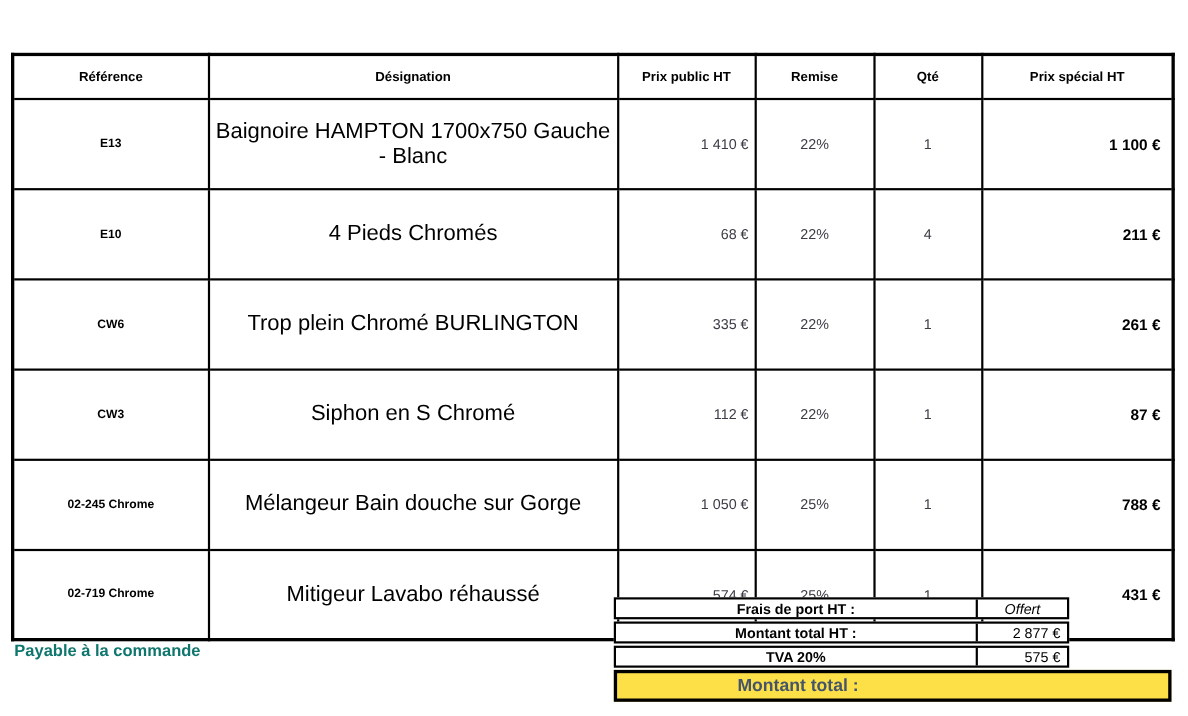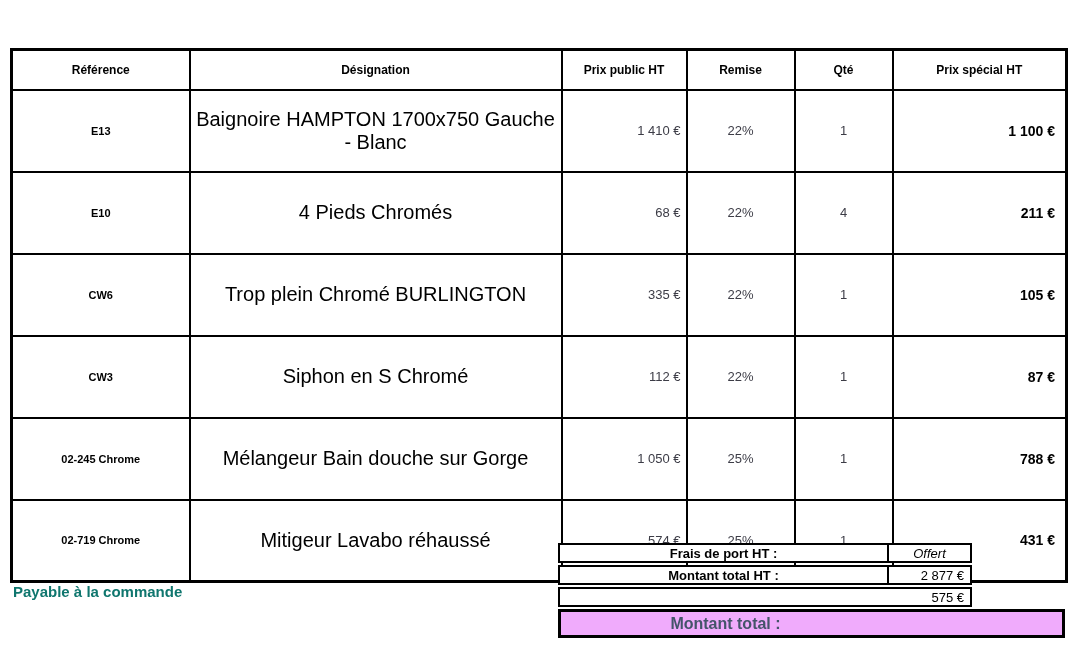--- a/index.html
+++ b/index.html
@@ -67,21 +67,21 @@
   .sum-value.center { justify-content: center; font-style: italic; }
   .sum-value.right  { justify-content: flex-end; padding-right: 6px; }
 
   #row-shipping { top: 543px; height: 20px; }
   #row-subtotal { top: 565px; height: 20px; }
   #row-vat      { top: 587px; height: 20px; }
 
   #row-total {
     position: absolute; left: 558px; width: 507px;
     top: 609px; height: 29px;
-    border: 3px solid #000; background: #f0abfc;
+    border: 3px solid #000; background: #fde047;
     display: flex; align-items: center;
   }
   #row-total .total-label {
     width: 329px;
     display: flex; align-items: center; justify-content: center;
     font-size: 16px; font-weight: bold;
     color: #44546a;
   }
   #row-total .total-value {
     flex: 1; display: flex; align-items: center; justify-content: flex-end;
@@ -135,21 +135,21 @@
         <td class="cell-remise">22%</td>
         <td class="cell-qte">4</td>
         <td class="cell-special">211 €</td>
       </tr>
       <tr>
         <td class="cell-ref">CW6</td>
         <td class="cell-desig">Trop plein Chromé BURLINGTON</td>
         <td class="cell-public">335 €</td>
         <td class="cell-remise">22%</td>
         <td class="cell-qte">1</td>
-        <td class="cell-special">105 €</td>
+        <td class="cell-special">261 €</td>
       </tr>
       <tr>
         <td class="cell-ref">CW3</td>
         <td class="cell-desig">Siphon en S Chromé</td>
         <td class="cell-public">112 €</td>
         <td class="cell-remise">22%</td>
         <td class="cell-qte">1</td>
         <td class="cell-special">87 €</td>
       </tr>
       <tr>
@@ -175,20 +175,21 @@
     <div class="sum-label">Frais de port HT :</div>
     <div class="sum-value center">Offert</div>
   </div>
 
   <div class="sum-row" id="row-subtotal">
     <div class="sum-label">Montant total HT :</div>
     <div class="sum-value right">2 877 €</div>
   </div>
 
   <div class="sum-row" id="row-vat">
+    <div class="sum-label">TVA 20%</div>
     <div class="sum-value right">575 €</div>
   </div>
 
   <div id="row-total">
     <div class="total-label">Montant total :</div>
   </div>
 
   <div class="payment-terms">Payable à la commande</div>
 
 </div>

